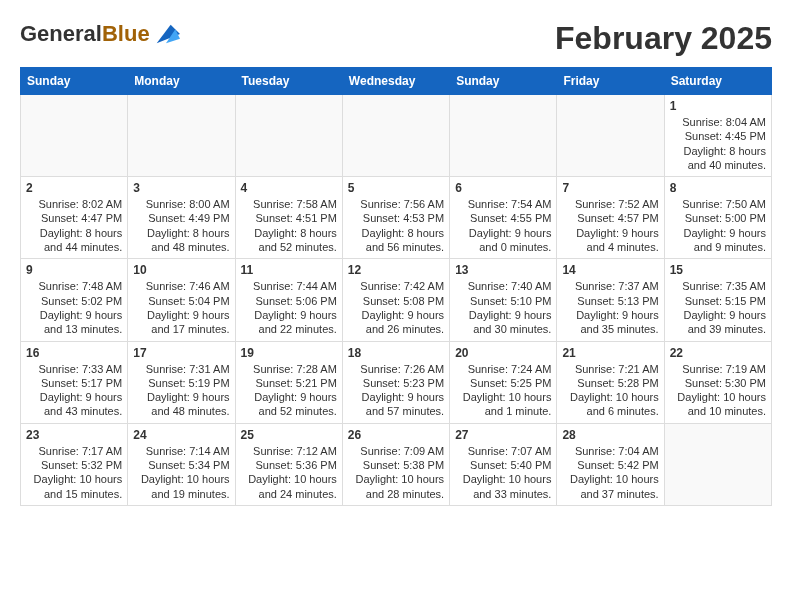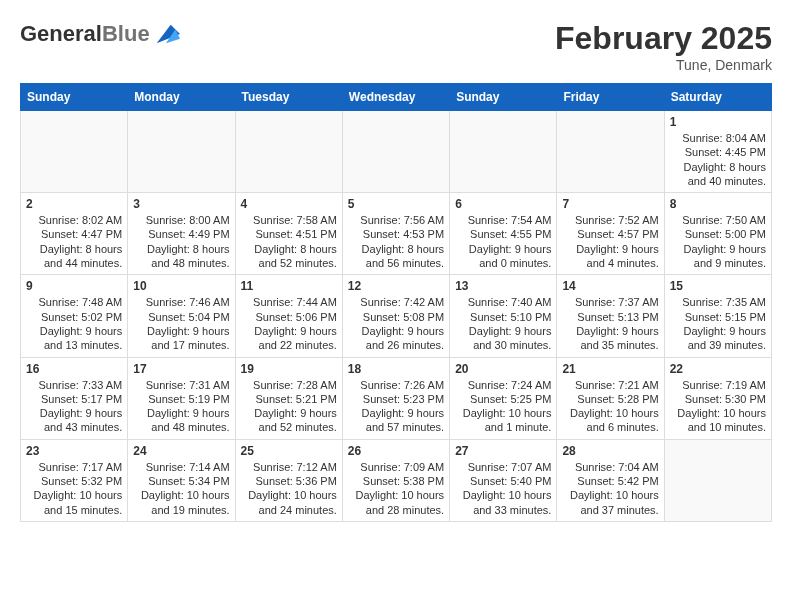--- a/index.html
+++ b/index.html
@@ -19,21 +19,21 @@
     .logo {
       display: flex;
       align-items: center;
     }
     .logo-text {
       font-size: 22px;
       font-weight: bold;
       line-height: 1;
     }
     .logo-general { color: #333; }
-    .logo-blue { color: #737373; }
+    .logo-blue { color: #a16207; }
     .logo-icon {
       width: 28px;
       height: 28px;
       margin-left: 2px;
     }
     .title-area {
       text-align: right;
     }
     .month-year {
       font-size: 32px;
@@ -96,21 +96,20 @@
         </span>
         <svg class="logo-icon" viewBox="0 0 30 30" xmlns="http://www.w3.org/2000/svg">
           <polygon points="5,25 20,5 30,15" fill="#1565c0"></polygon>
           <polygon points="15,25 25,10 30,20" fill="#42a5f5"></polygon>
         </svg>
       </div>
     </div>
   </div>
   <div class="title-area">
     <div class="month-year">February 2025</div>
-    <div class="location">Tune, Denmark</div>
   </div>
 </div>
 
 <table class="calendar">
   <thead>
     <tr>
     <th>Sunday</th>
         <th>Monday</th>
         <th>Tuesday</th>
         <th>Wednesday</th>

